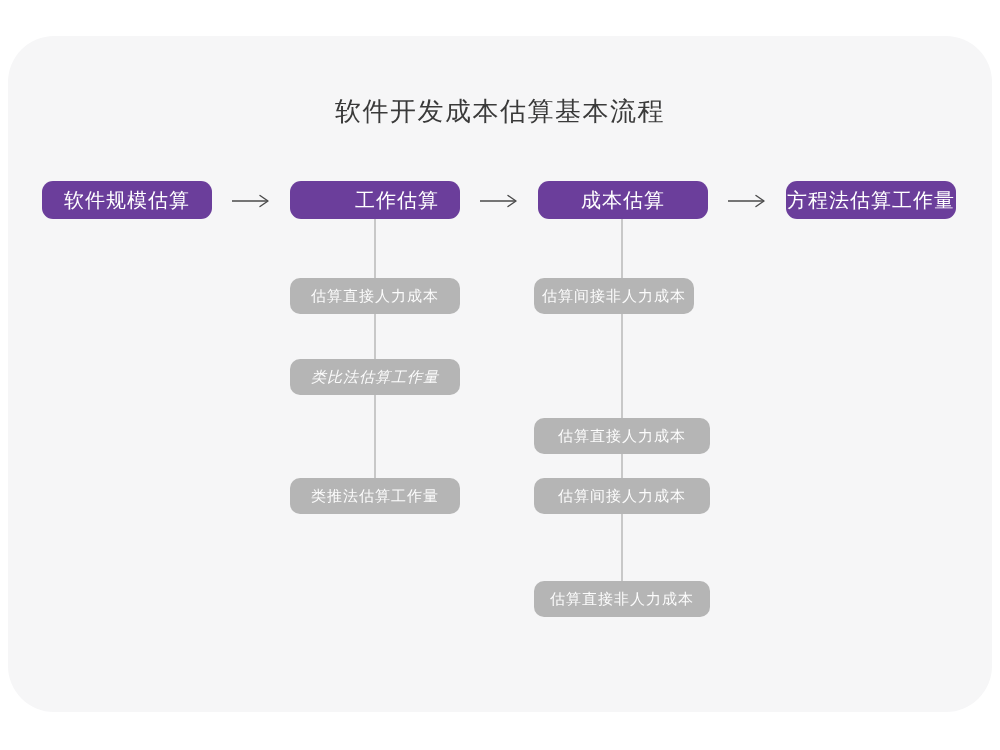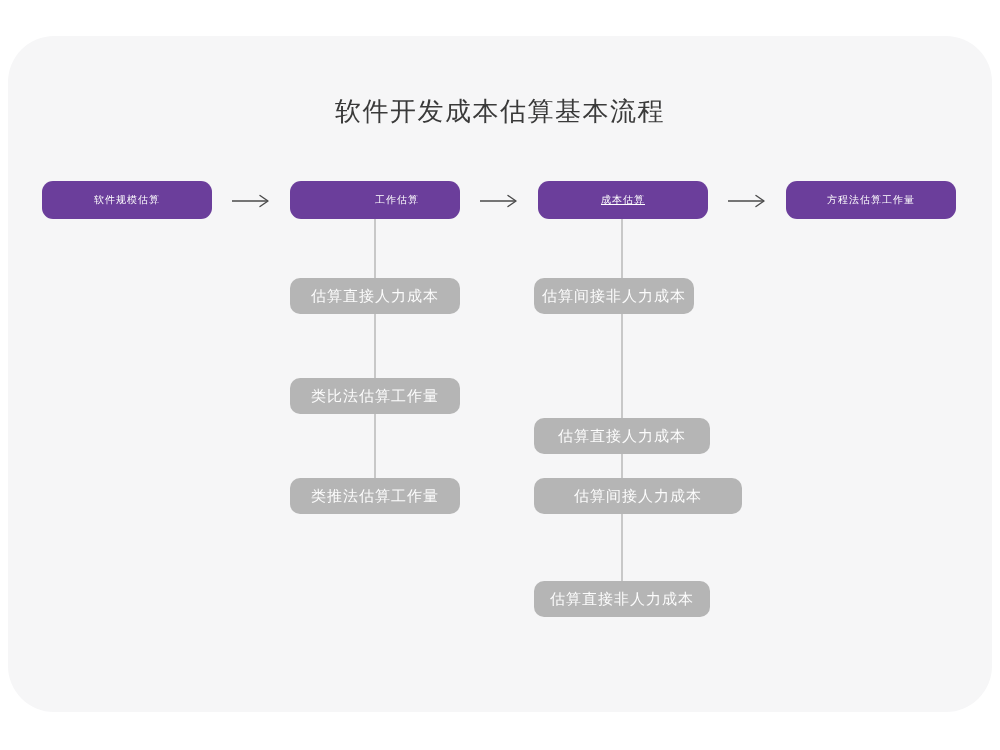--- a/index.html
+++ b/index.html
@@ -48,21 +48,21 @@
     justify-content: center;
     box-sizing: border-box;
     z-index: 2;
     letter-spacing: 1px;
   }
   .node-purple {
     height: 38px;
     top: 181px;
     background: var(--primary-purple, #6b3e9b);
     color: #ffffff;
-    font-size: 10px;
+    font-size: 20px;
     border-radius: 11px;
   }
   .node-gray {
     height: 36px;
     background: var(--secondary-gray, #b5b5b5);
     color: #fcfcfc;
     font-size: 15px;
     border-radius: 10px;
   }
   .arrow {
@@ -101,51 +101,51 @@
     <span>工作估算</span>
   </div>
 
   <div class="arrow" style="left:479px;">
     <svg width="40" height="16" viewBox="0 0 40 16">
       <line x1="1" y1="8" x2="36" y2="8" stroke="#4a4a4a" stroke-width="1.4"></line>
       <path d="M29 2.5 L37 8 L29 13.5" fill="none" stroke="#4a4a4a" stroke-width="1.4" stroke-linecap="round" stroke-linejoin="round"></path>
     </svg>
   </div>
 
-  <div class="node node-purple" style="left:538px; width:170px;text-decoration:underline;">
+  <div class="node node-purple" style="left:538px; width:170px;">
     <span>成本估算</span>
   </div>
 
   <div class="arrow" style="left:727px;">
     <svg width="40" height="16" viewBox="0 0 40 16">
       <line x1="1" y1="8" x2="36" y2="8" stroke="#4a4a4a" stroke-width="1.4"></line>
       <path d="M29 2.5 L37 8 L29 13.5" fill="none" stroke="#4a4a4a" stroke-width="1.4" stroke-linecap="round" stroke-linejoin="round"></path>
     </svg>
   </div>
 
   <div class="node node-purple" style="left:786px; width:170px;">
     <span>方程法估算工作量</span>
   </div>
 
   <div class="node node-gray" style="left:290px; top:278px; width:170px;">
     <span>估算直接人力成本</span>
   </div>
-  <div class="node node-gray" style="left:290px; top:378px; width:170px;">
+  <div class="node node-gray" style="left:290px; top:359px; width:170px;font-style:italic;">
     <span>类比法估算工作量</span>
   </div>
   <div class="node node-gray" style="left:290px; top:478px; width:170px;">
     <span>类推法估算工作量</span>
   </div>
 
   <div class="node node-gray" style="left:534px; top:278px; width:160px;">
     <span>估算间接非人力成本</span>
   </div>
   <div class="node node-gray" style="left:534px; top:378px; width:176px;margin-top:40px;">
     <span>估算直接人力成本</span>
   </div>
-  <div class="node node-gray" style="left:534px; top:478px; width:208px;">
+  <div class="node node-gray" style="left:534px; top:478px; width:176px;">
     <span>估算间接人力成本</span>
   </div>
   <div class="node node-gray" style="left:534px; top:581px; width:176px;">
     <span>估算直接非人力成本</span>
   </div>
 
 </div>
 
 </body></html>

